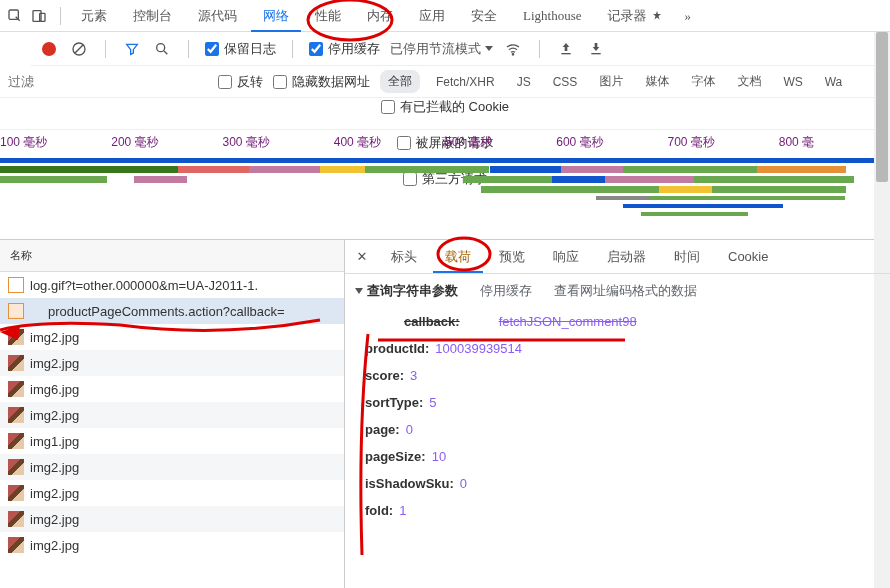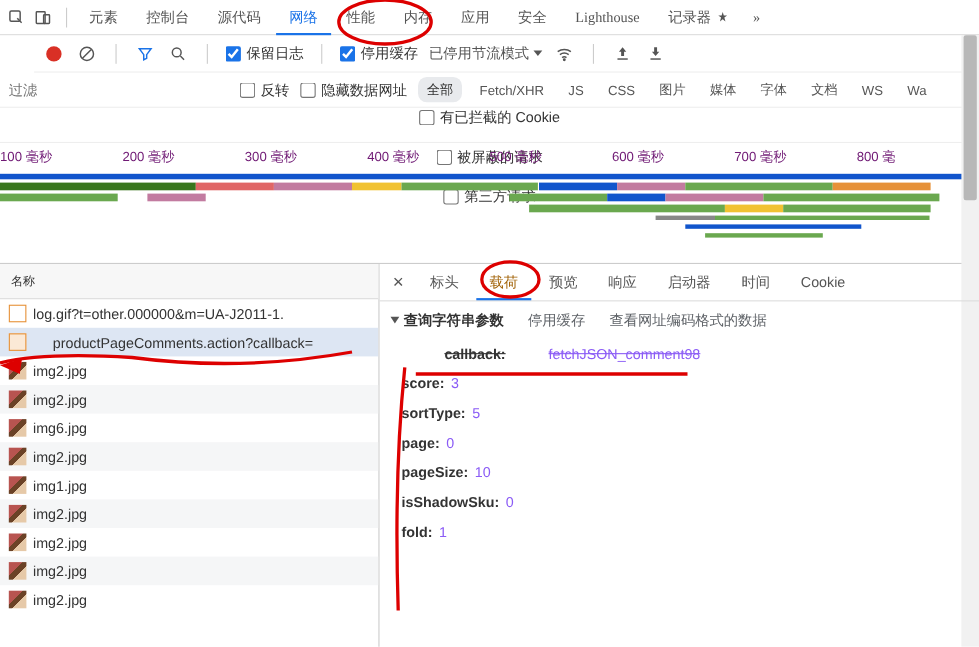--- a/index.html
+++ b/index.html
@@ -309,20 +309,21 @@
     <div class="payload-head">
       <span class="disclose">
           <span class="tri"></span>
           <span>查询字符串参数</span>
         </span>
       <span class="link-gray">停用缓存</span>
       <span class="link-gray">查看网址编码格式的数据</span>
     </div>
     <div class="params" id="params">
         <div class="param-row struck"><span class="k">callback:</span><span class="v">fetchJSON_comment98</span></div>
+        <div class="param-row"><span class="k">productId:</span><span class="v">100039939514</span></div>
         <div class="param-row"><span class="k">score:</span><span class="v">3</span></div>
         <div class="param-row"><span class="k">sortType:</span><span class="v">5</span></div>
         <div class="param-row"><span class="k">page:</span><span class="v">0</span></div>
         <div class="param-row"><span class="k">pageSize:</span><span class="v">10</span></div>
         <div class="param-row"><span class="k">isShadowSku:</span><span class="v">0</span></div>
         <div class="param-row"><span class="k">fold:</span><span class="v">1</span></div>
       </div>
   </div>
 </div>
 

